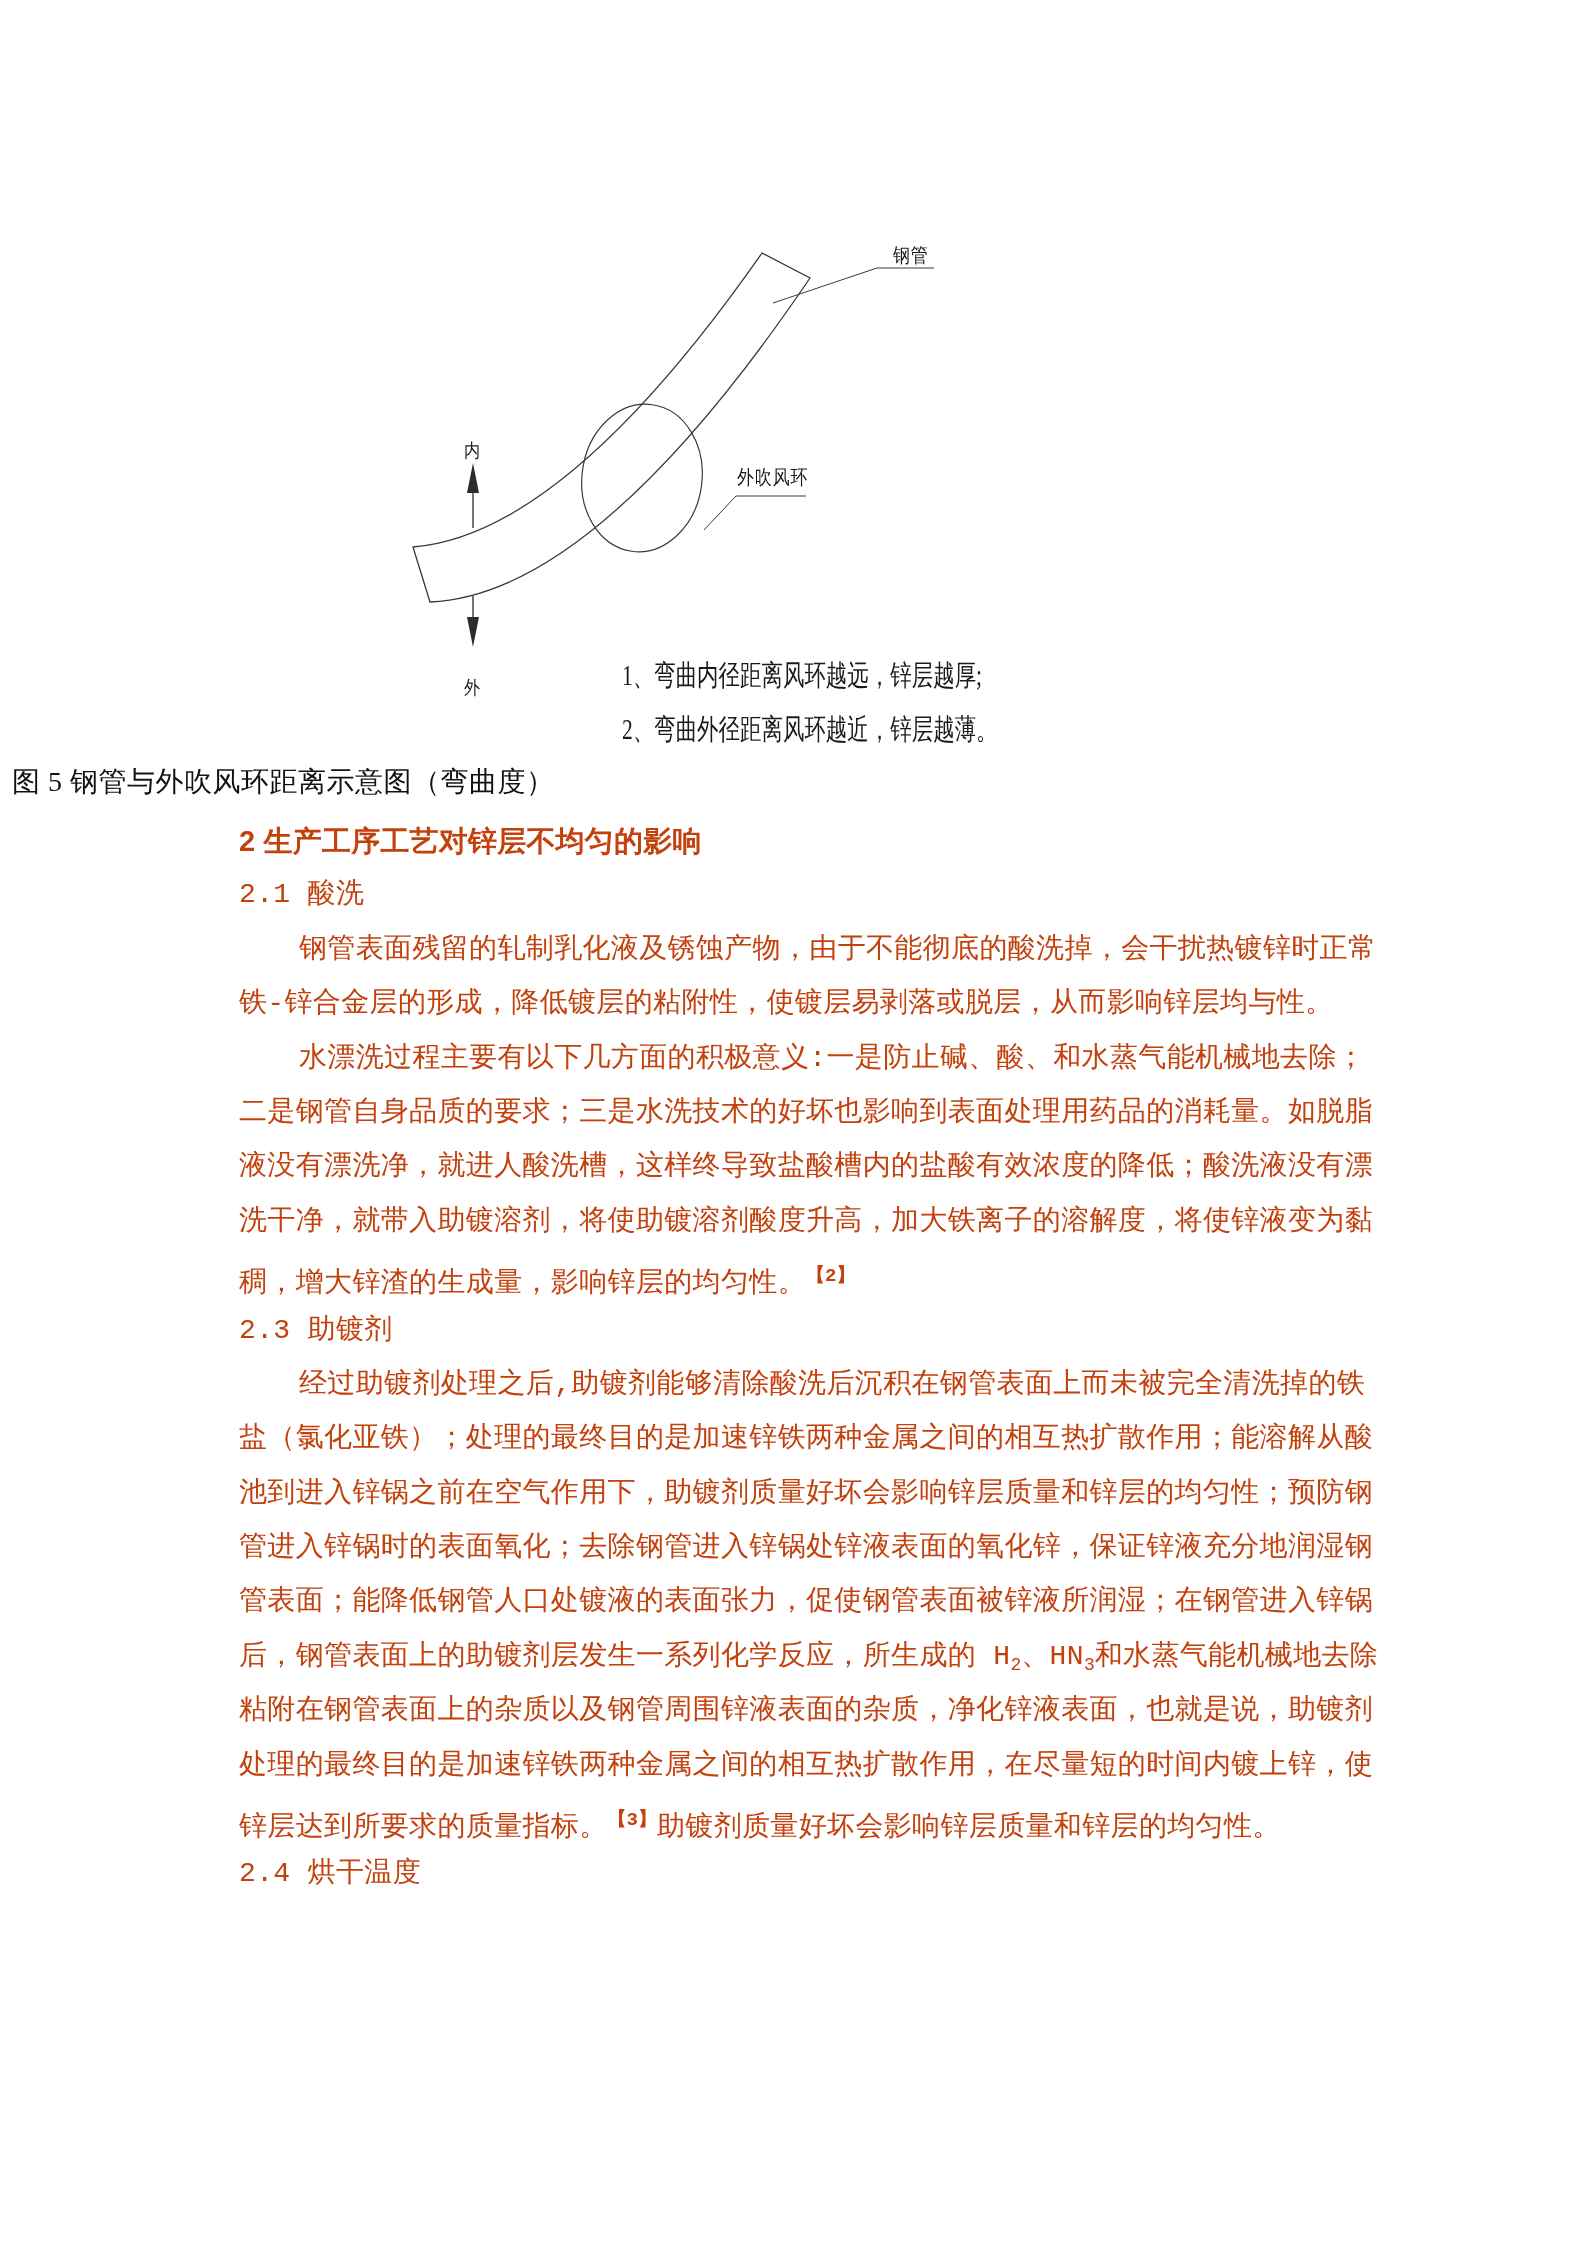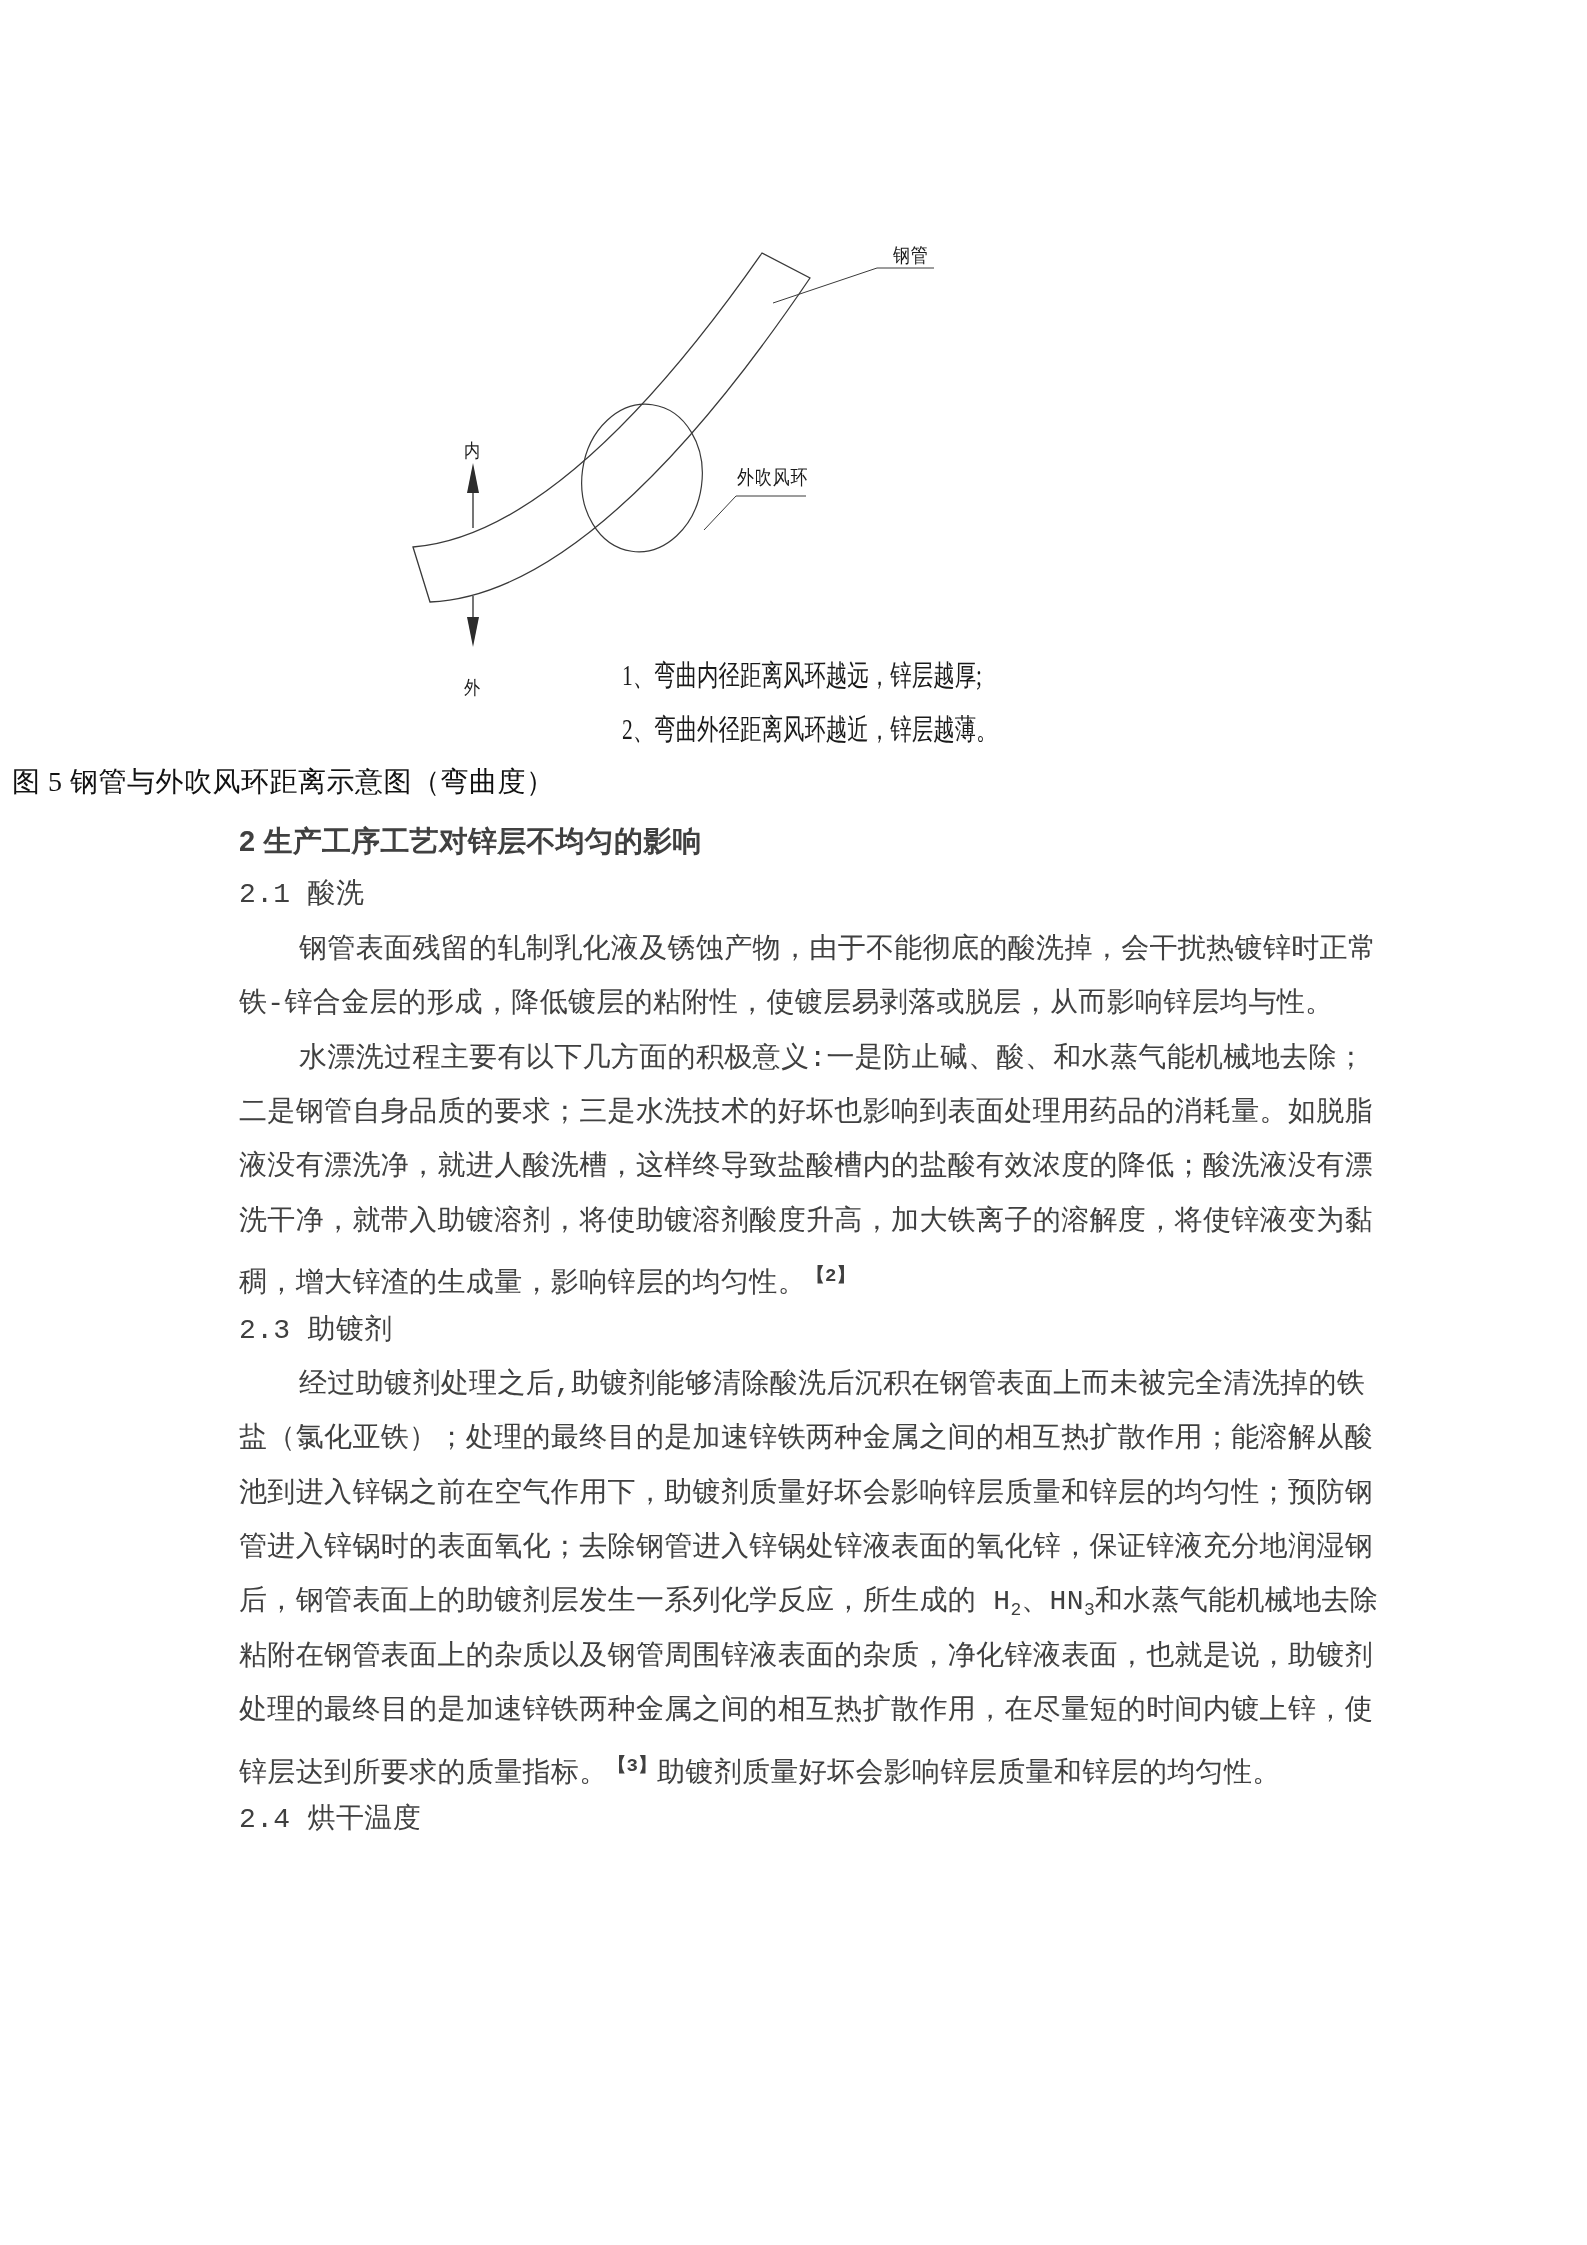--- a/index.html
+++ b/index.html
@@ -33,21 +33,21 @@
     top:763px;
     text-align:left;
     font-size:28px; color:#111;
     letter-spacing:0.5px;
   }
   
   .body-text {
     position:absolute; left:239px; top:814px; width:1160px;
     font-size:28px; line-height:54.4px;
     letter-spacing:0.35px;
-    color:#404040;
+    color:#c2410c;
   }
   .bline { white-space:nowrap; height:54.4px;font-family:Liberation Mono, monospace; }
   .bline.h1 {
     font-family:"Liberation Sans","DejaVu Sans",sans-serif;
     font-weight:bold; font-size:29px; letter-spacing:0.2px;
   }
   .bline.indent { padding-left:60px; }
   .sup {
     font-size:19px; font-weight:bold;
     vertical-align:10px; letter-spacing:0;
@@ -100,20 +100,21 @@
       <div class="bline indent"><span>水漂洗过程主要有以下几方面的积极意义:一是防止碱、酸、和水蒸气能机械地去除；</span></div>
       <div class="bline plain"><span>二是钢管自身品质的要求；三是水洗技术的好坏也影响到表面处理用药品的消耗量。如脱脂</span></div>
       <div class="bline plain"><span>液没有漂洗净，就进人酸洗槽，这样终导致盐酸槽内的盐酸有效浓度的降低；酸洗液没有漂</span></div>
       <div class="bline plain"><span>洗干净，就带入助镀溶剂，将使助镀溶剂酸度升高，加大铁离子的溶解度，将使锌液变为黏</span></div>
       <div class="bline plain"><span>稠，增大锌渣的生成量，影响锌层的均匀性。</span><span class="sup">【2】</span></div>
       <div class="bline h2"><span>2.3 助镀剂</span></div>
       <div class="bline indent"><span>经过助镀剂处理之后,助镀剂能够清除酸洗后沉积在钢管表面上而未被完全清洗掉的铁</span></div>
       <div class="bline plain"><span>盐（氯化亚铁）；处理的最终目的是加速锌铁两种金属之间的相互热扩散作用；能溶解从酸</span></div>
       <div class="bline plain"><span>池到进入锌锅之前在空气作用下，助镀剂质量好坏会影响锌层质量和锌层的均匀性；预防钢</span></div>
       <div class="bline plain"><span>管进入锌锅时的表面氧化；去除钢管进入锌锅处锌液表面的氧化锌，保证锌液充分地润湿钢</span></div>
+      <div class="bline plain"><span>管表面；能降低钢管人口处镀液的表面张力，促使钢管表面被锌液所润湿；在钢管进入锌锅</span></div>
       <div class="bline plain"><span>后，钢管表面上的助镀剂层发生一系列化学反应，所生成的 H</span><span class="sub">2</span><span>、HN</span><span class="sub">3</span><span>和水蒸气能机械地去除</span></div>
       <div class="bline plain"><span>粘附在钢管表面上的杂质以及钢管周围锌液表面的杂质，净化锌液表面，也就是说，助镀剂</span></div>
       <div class="bline plain"><span>处理的最终目的是加速锌铁两种金属之间的相互热扩散作用，在尽量短的时间内镀上锌，使</span></div>
       <div class="bline plain"><span>锌层达到所要求的质量指标。</span><span class="sup">【3】</span><span>助镀剂质量好坏会影响锌层质量和锌层的均匀性。</span></div>
       <div class="bline h2"><span>2.4 烘干温度</span></div>
     </div>
 
 </div>
 
 </body></html>

